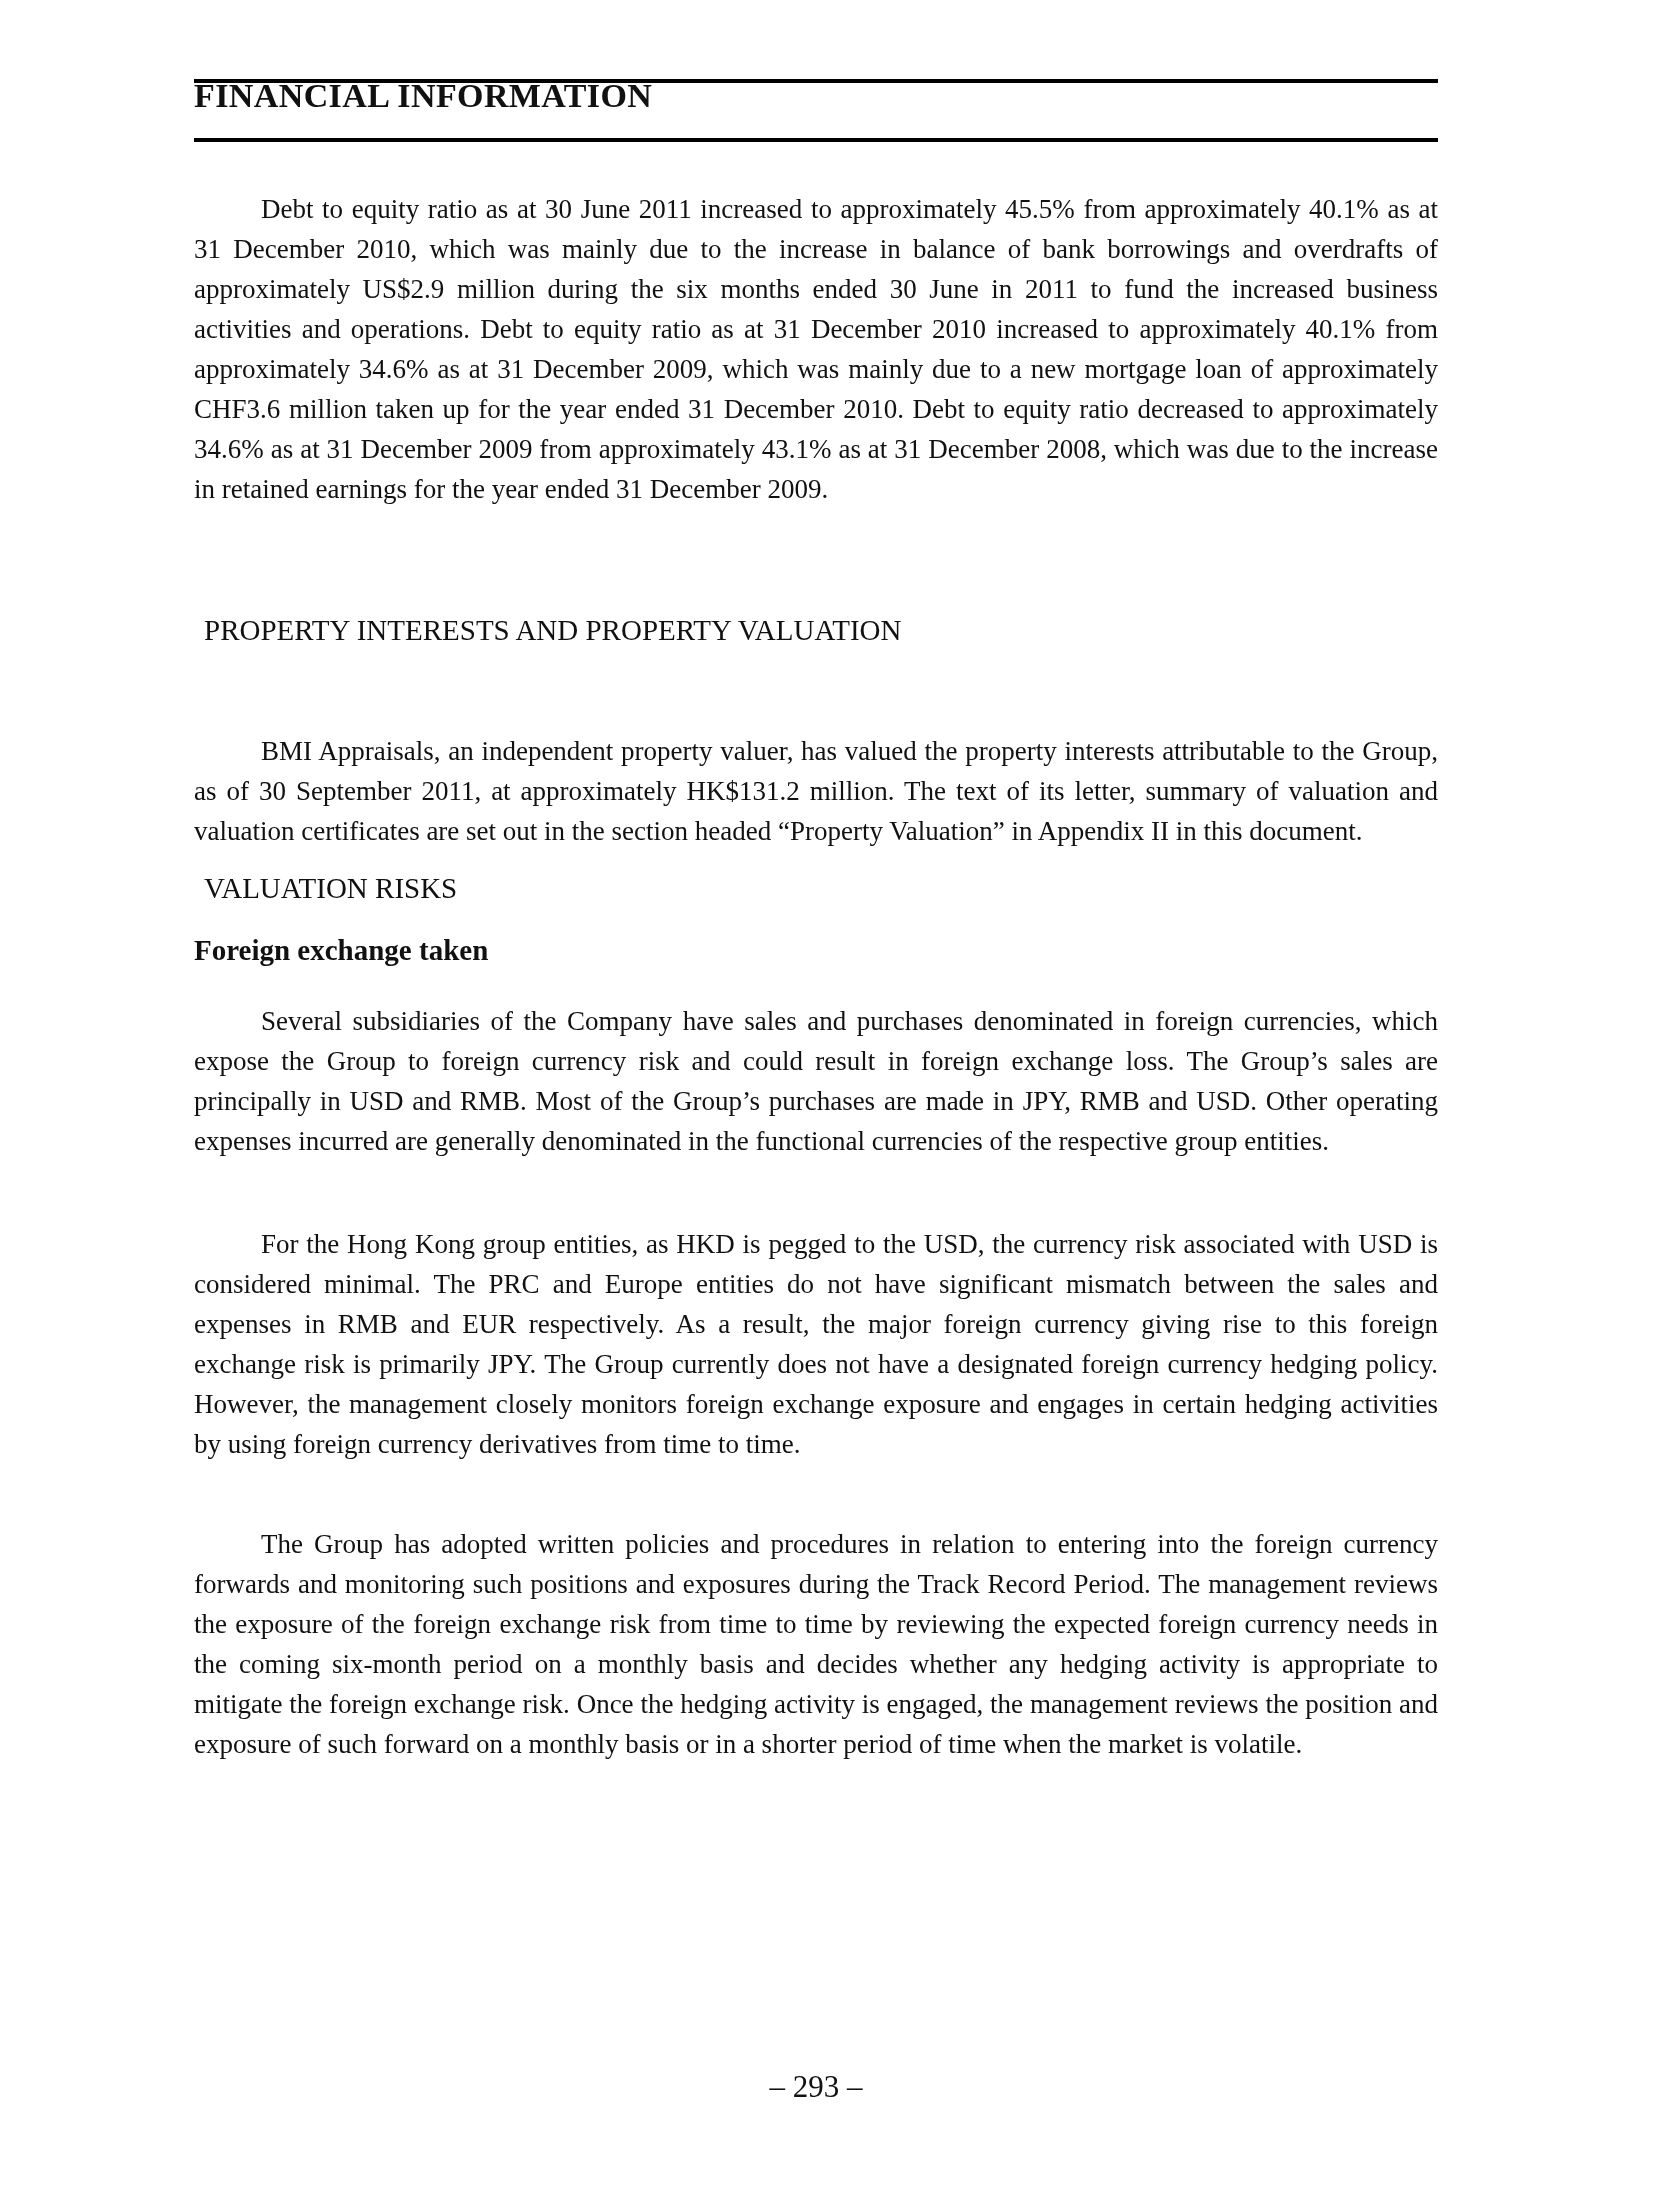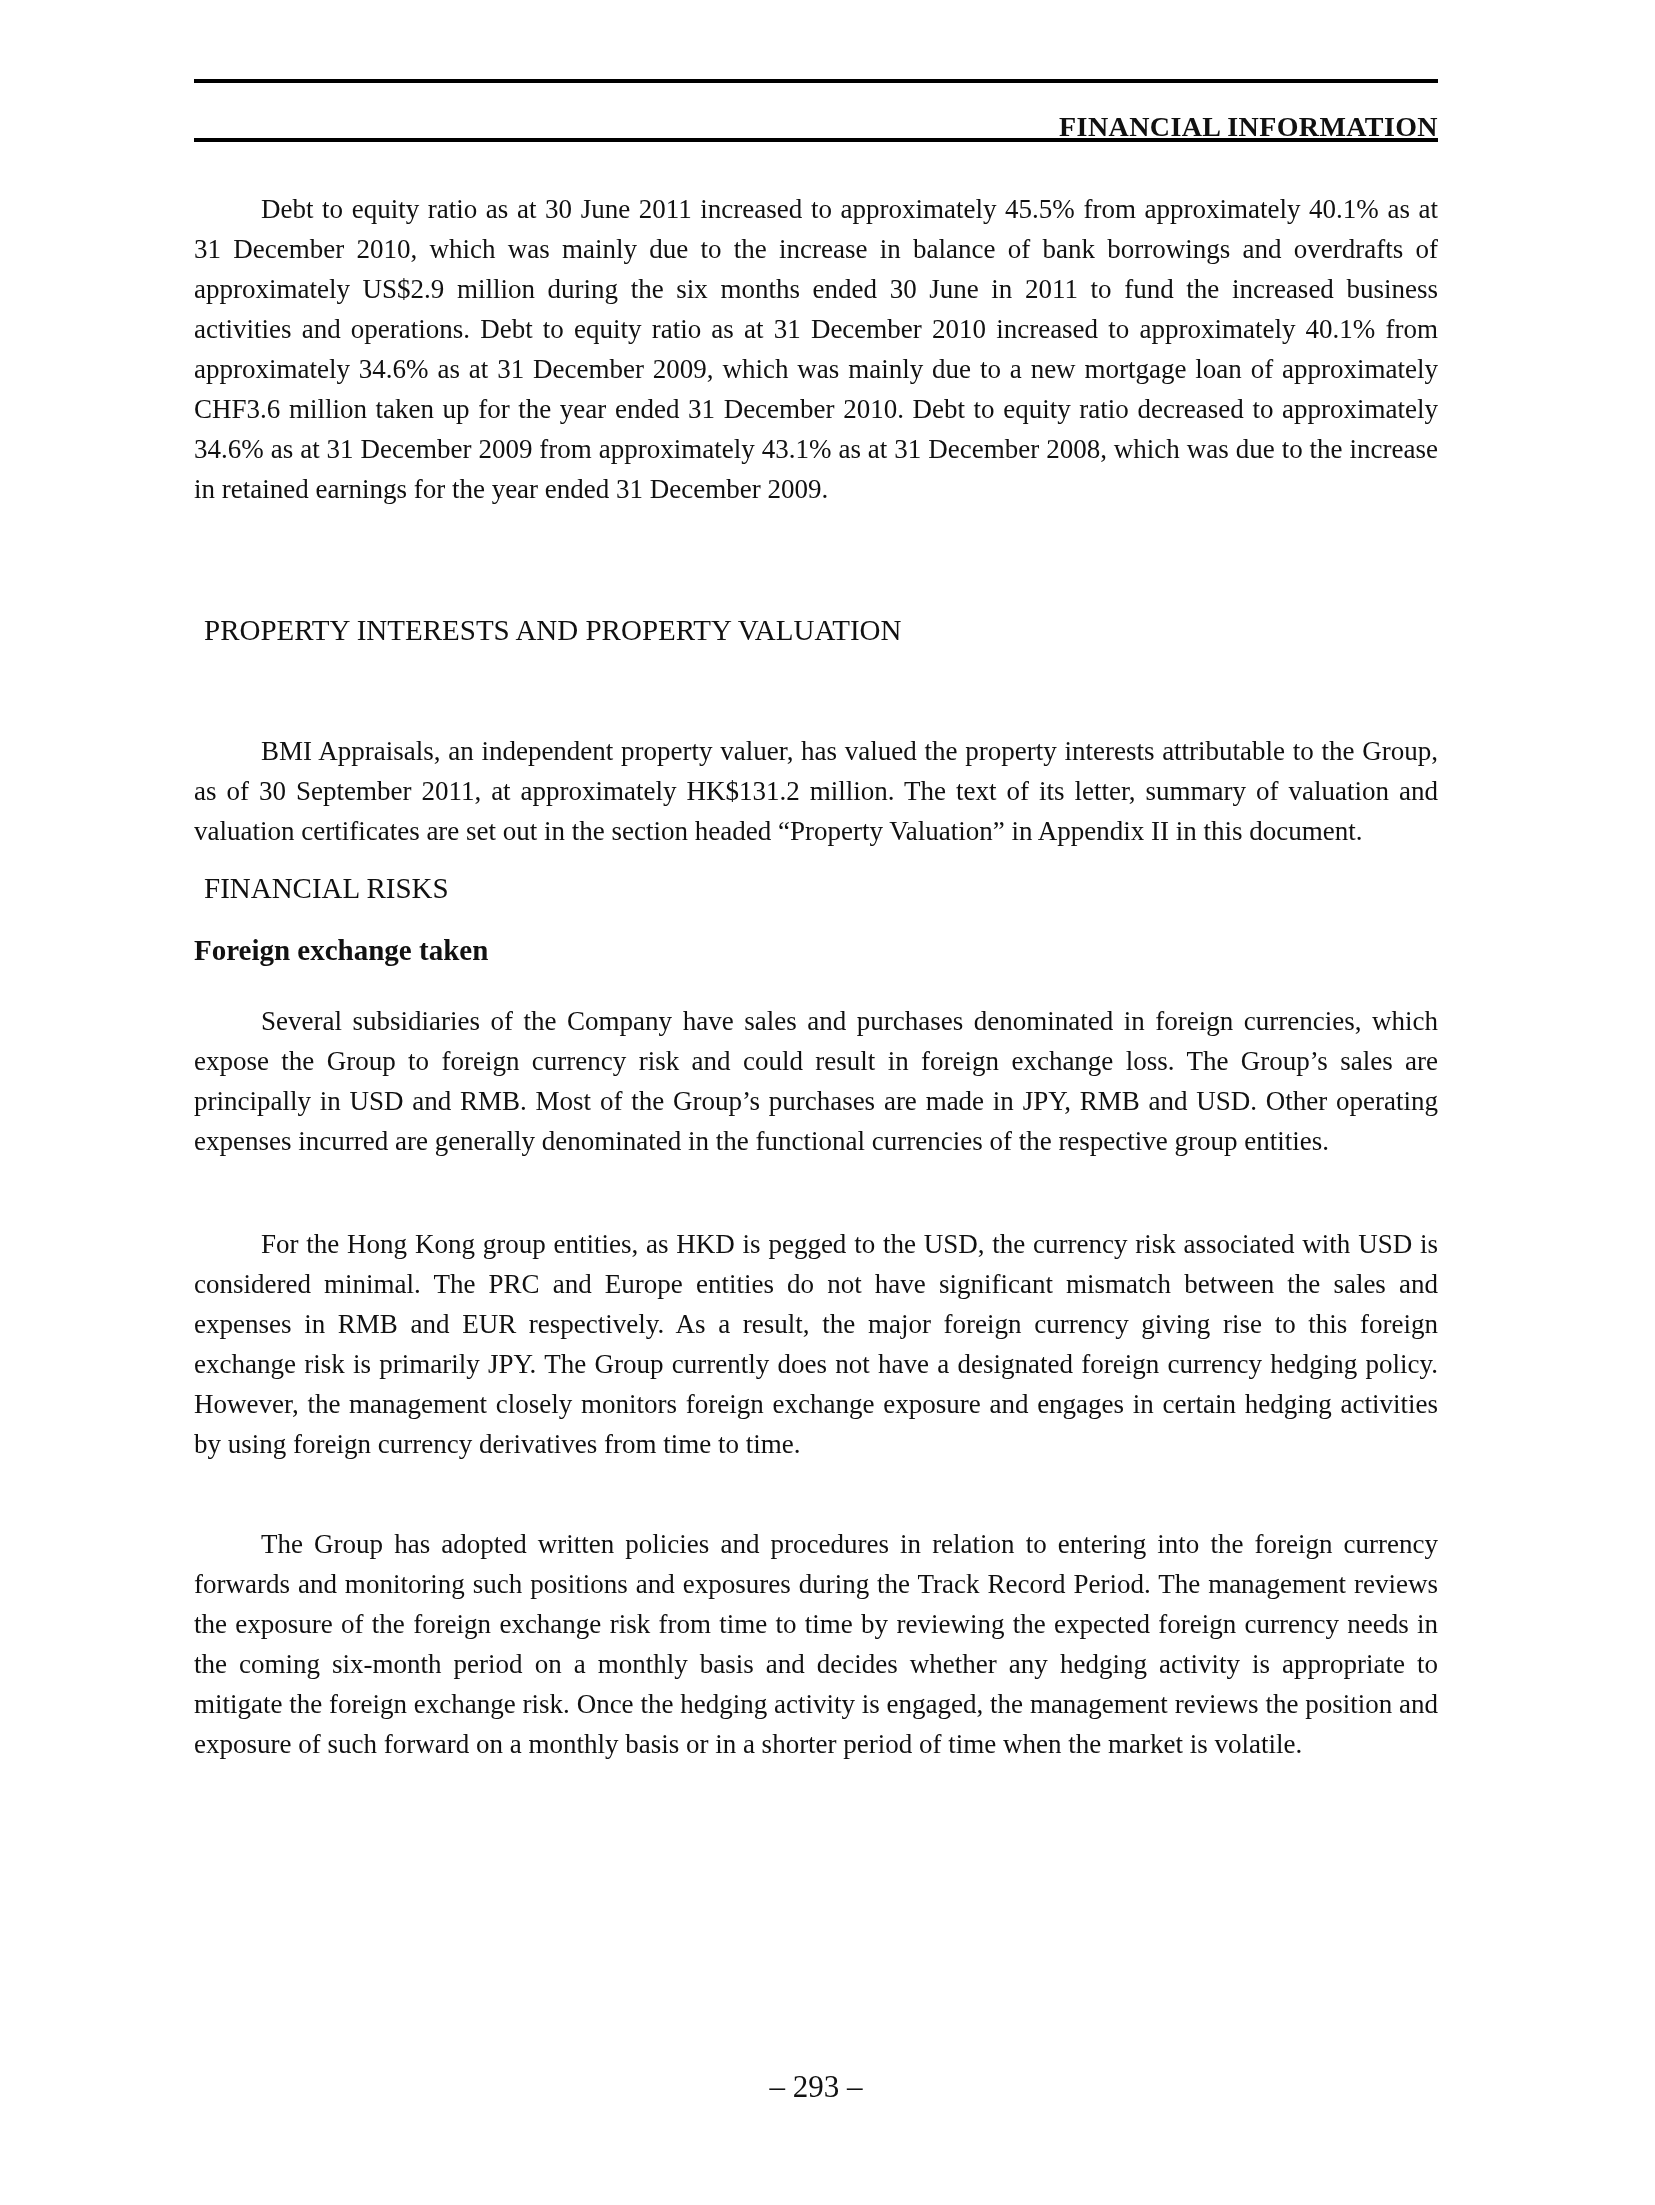--- a/index.html
+++ b/index.html
@@ -25,26 +25,26 @@
     position: absolute;
     left: 0;
     width: 1244px;
     height: 4.3px;
     background: #000000;
   }
   .rule.top { top: 79px; }
   .rule.bottom { top: 138px; }
   .header-title {
     position: absolute;
-    top: 105px;
+    top: 74px;
     left: 0;
     width: 1244px;
-    text-align: right;
+    text-align: left;
     font-weight: bold;
-    font-size: 28px;
+    font-size: 34px;
     line-height: 44px;
     letter-spacing: 0.4px;
   }
   .para {
     position: absolute;
     left: 0;
     width: 1244px;
     font-size: 27px;
     line-height: 40px;
     text-align: justify;
@@ -84,21 +84,21 @@
 <div class="page">
   <div class="rule top"></div>
   <div class="header-title">FINANCIAL INFORMATION</div>
   <div class="rule bottom"></div>
 
   <p class="para" style="top:189px;">Debt to equity ratio as at 30 June 2011 increased to approximately 45.5% from approximately 40.1% as at 31 December 2010, which was mainly due to the increase in balance of bank borrowings and overdrafts of approximately US$2.9 million during the six months ended 30 June in 2011 to fund the increased business activities and operations. Debt to equity ratio as at 31 December 2010 increased to approximately 40.1% from approximately 34.6% as at 31 December 2009, which was mainly due to a new mortgage loan of approximately CHF3.6 million taken up for the year ended 31 December 2010. Debt to equity ratio decreased to approximately 34.6% as at 31 December 2009 from approximately 43.1% as at 31 December 2008, which was due to the increase in retained earnings for the year ended 31 December 2009.</p>
 
   <h2 class="heading" style="top:602px;">PROPERTY INTERESTS AND PROPERTY VALUATION</h2>
   <p class="para" style="top:692px;margin-top:39px;">BMI Appraisals, an independent property valuer, has valued the property interests attributable to the Group, as of 30 September 2011, at approximately HK$131.2 million. The text of its letter, summary of valuation and valuation certificates are set out in the section headed “Property Valuation” in Appendix II in this document.</p>
 
-  <h2 class="heading" style="top:860px;">FINANCIAL RISKS</h2>
+  <h2 class="heading" style="top:860px;">VALUATION RISKS</h2>
   <h3 class="subheading" style="top:932px;">Foreign exchange taken</h3>
 
   <p class="para" style="top:1001px;">Several subsidiaries of the Company have sales and purchases denominated in foreign currencies, which expose the Group to foreign currency risk and could result in foreign exchange loss. The Group’s sales are principally in USD and RMB. Most of the Group’s purchases are made in JPY, RMB and USD. Other operating expenses incurred are generally denominated in the functional currencies of the respective group entities.</p>
   <p class="para" style="top:1224px;">For the Hong Kong group entities, as HKD is pegged to the USD, the currency risk associated with USD is considered minimal. The PRC and Europe entities do not have significant mismatch between the sales and expenses in RMB and EUR respectively. As a result, the major foreign currency giving rise to this foreign exchange risk is primarily JPY. The Group currently does not have a designated foreign currency hedging policy. However, the management closely monitors foreign exchange exposure and engages in certain hedging activities by using foreign currency derivatives from time to time.</p>
   <p class="para" style="top:1524px;">The Group has adopted written policies and procedures in relation to entering into the foreign currency forwards and monitoring such positions and exposures during the Track Record Period. The management reviews the exposure of the foreign exchange risk from time to time by reviewing the expected foreign currency needs in the coming six-month period on a monthly basis and decides whether any hedging activity is appropriate to mitigate the foreign exchange risk. Once the hedging activity is engaged, the management reviews the position and exposure of such forward on a monthly basis or in a shorter period of time when the market is volatile.</p>
 
   <div class="page-number">– 293 –</div>
 </div>
 
 

